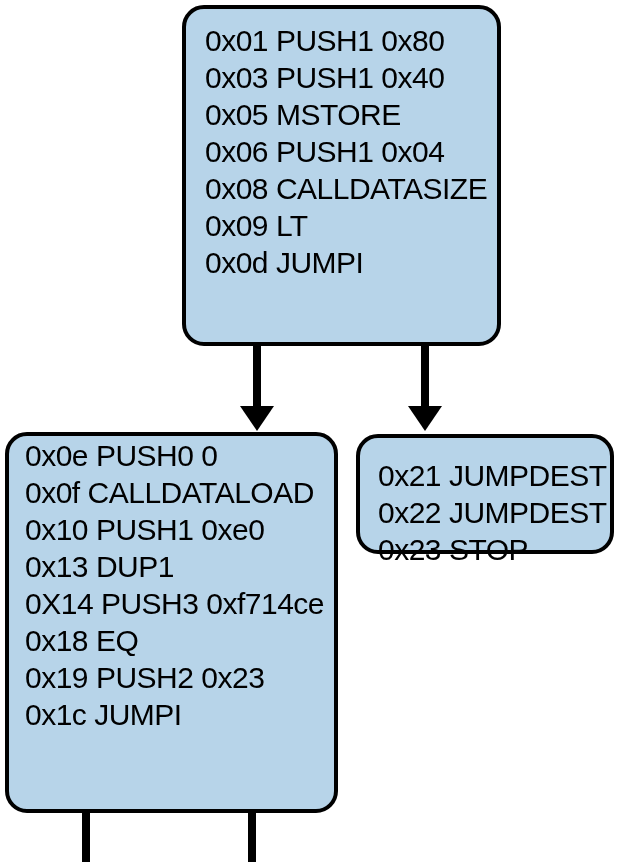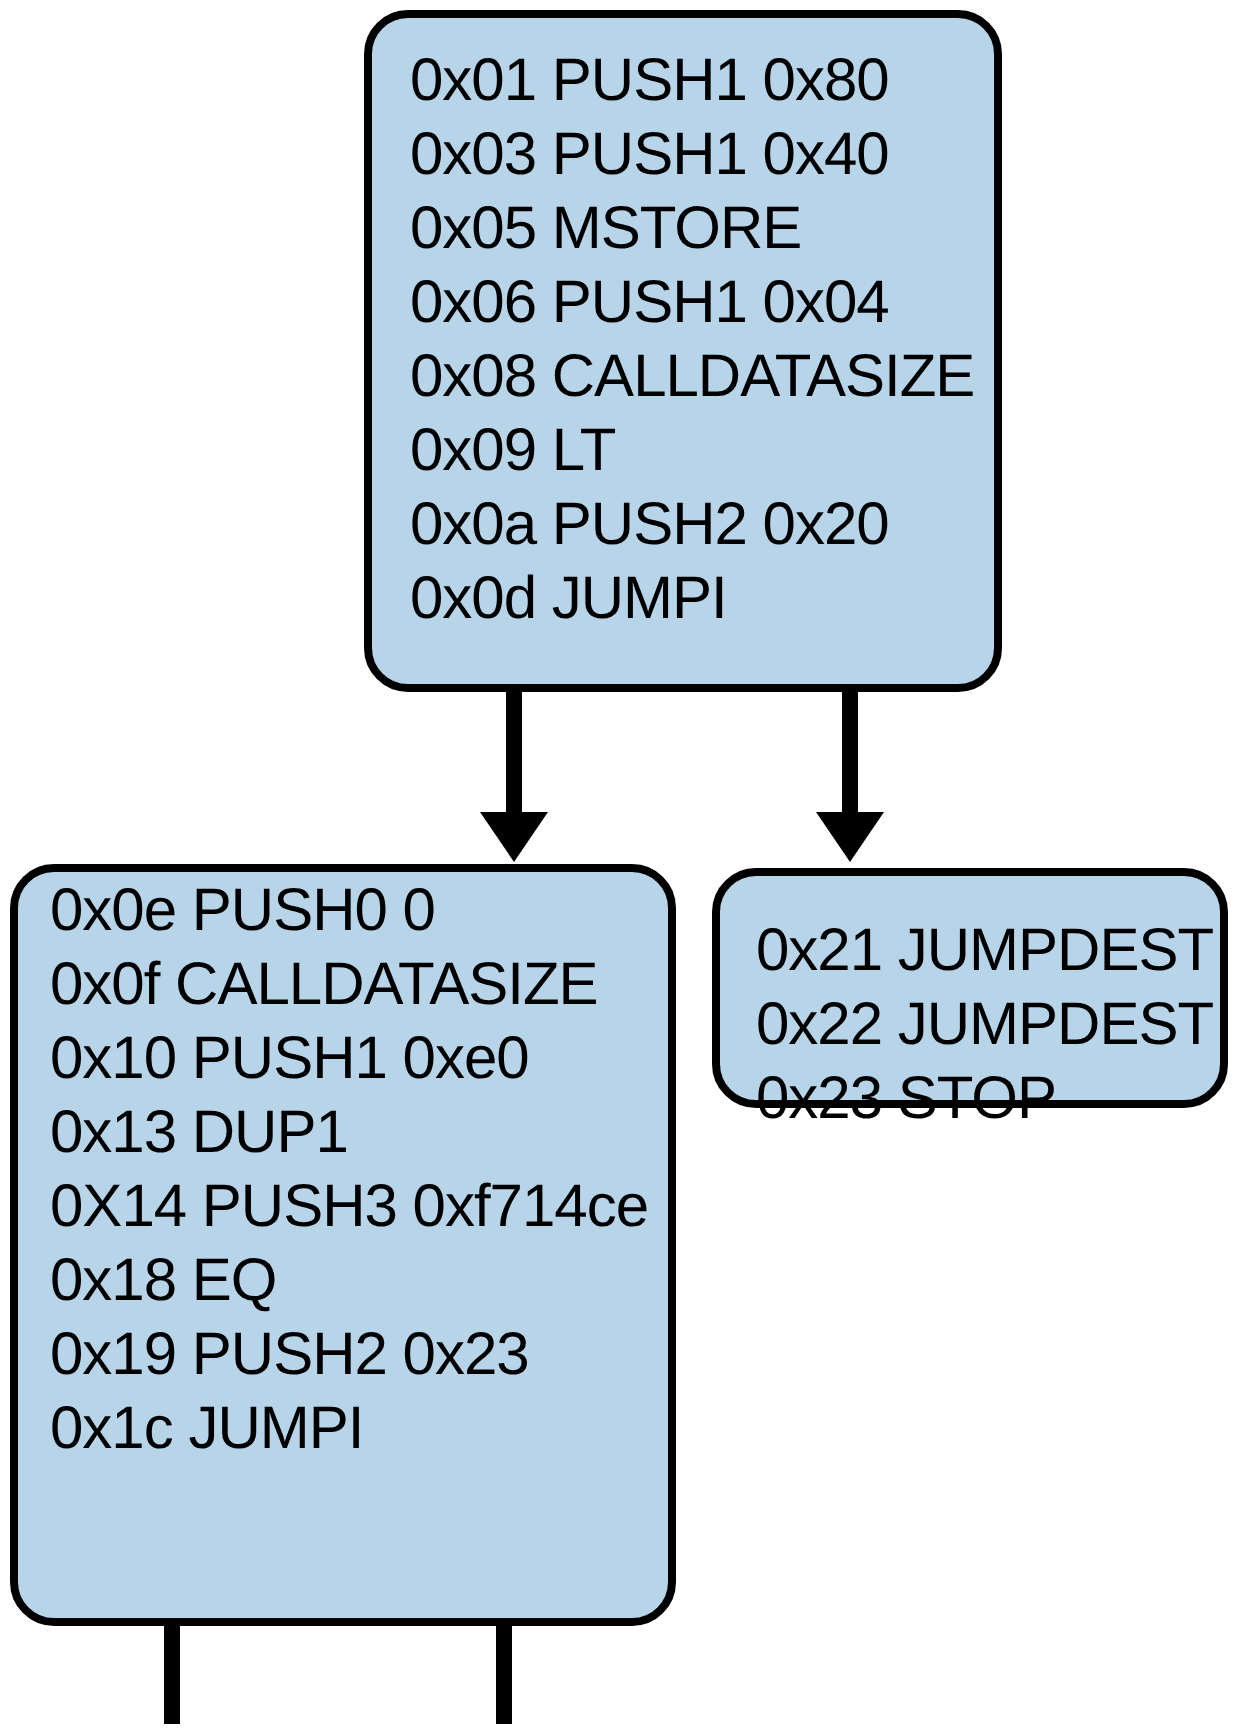--- a/index.html
+++ b/index.html
@@ -83,27 +83,26 @@
   <line class="edge-line" x1="252" y1="812" x2="252" y2="862"></line>
 </svg>
 
 <div class="block block-entry">
   <div class="code-line">0x01 PUSH1 0x80</div>
   <div class="code-line">0x03 PUSH1 0x40</div>
   <div class="code-line">0x05 MSTORE</div>
   <div class="code-line">0x06 PUSH1 0x04</div>
   <div class="code-line">0x08 CALLDATASIZE</div>
   <div class="code-line">0x09 LT</div>
-  <div class="code-line">0x0a PUSH2 0x20</div>
   <div class="code-line">0x0d JUMPI</div>
 </div>
 
 <div class="block block-dispatch">
   <div class="code-line">0x0e PUSH0 0</div>
-  <div class="code-line">0x0f CALLDATASIZE</div>
+  <div class="code-line">0x0f CALLDATALOAD</div>
   <div class="code-line">0x10 PUSH1 0xe0</div>
   <div class="code-line">0x13 DUP1</div>
   <div class="code-line">0X14 PUSH3 0xf714ce</div>
   <div class="code-line">0x18 EQ</div>
   <div class="code-line">0x19 PUSH2 0x23</div>
   <div class="code-line">0x1c JUMPI</div>
 </div>
 
 <div class="block block-stop">
   <div class="code-line">0x21 JUMPDEST</div>

